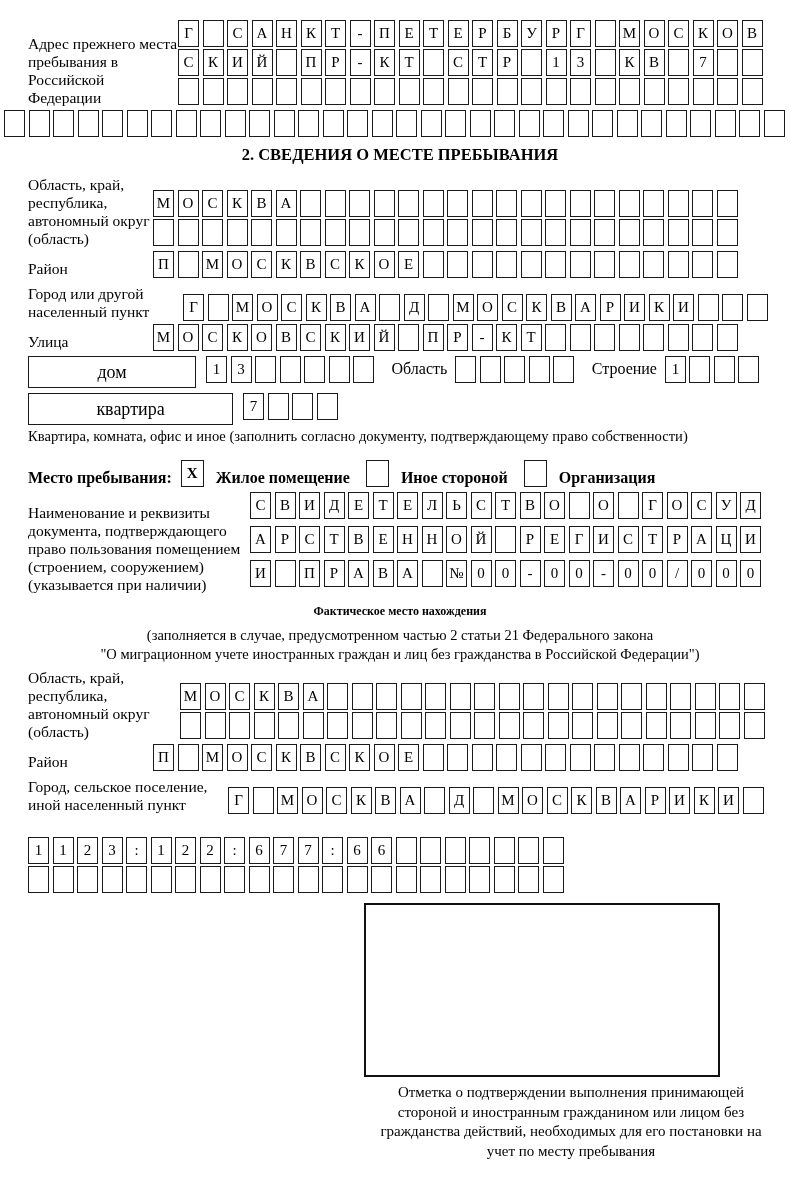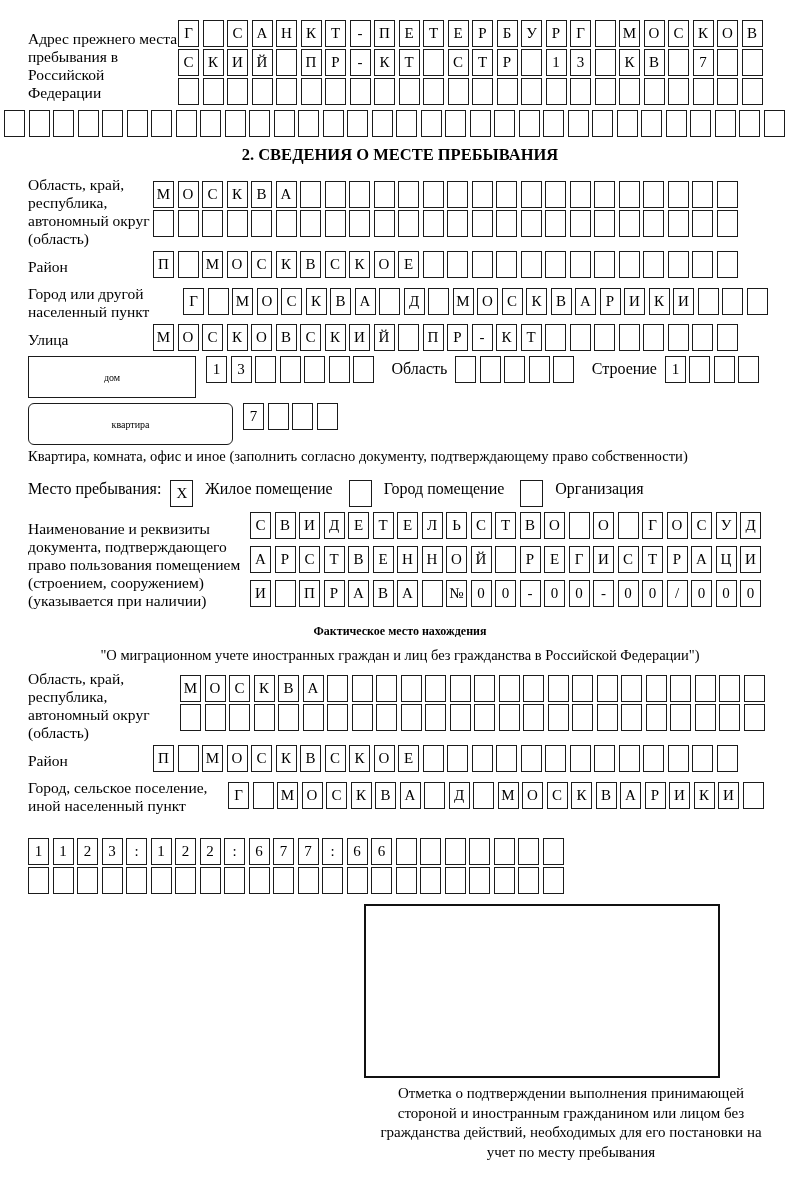--- a/index.html
+++ b/index.html
@@ -3,42 +3,42 @@
 <meta charset="utf-8">
 <style>
   html,body{margin:0;padding:0;background:#fff;}
   .page{
     width:800px;height:1180px;box-sizing:border-box;
     padding:20px 28px 0 28px;
     font-family:"Liberation Serif","DejaVu Serif",serif;
     color:#000;background:#fff;overflow:hidden;position:relative;
   }
   .corner{font-size:15px;text-align:right;padding-right:30px;margin-bottom:12px;}
-  .flexrow{display:flex;align-items:center;margin-bottom:3px;}
+  .flexrow{display:flex;align-items:flex-end;margin-bottom:3px;}
   .lbl{font-size:15.5px;line-height:18px;padding-top:4px;flex-shrink:0;}
   .w150{width:150px;} .w125{width:125px;} .w152{width:152px;} .w222{width:222px;} .w200{width:200px;}
   .rows{display:flex;flex-direction:column;}
   .rows .boxrow{margin-bottom:2px;}
   .rows.gap .boxrow{margin-bottom:7px;}
   .boxrow{display:flex;flex-wrap:nowrap;}
   .cbox{
     width:21px;height:27px;box-sizing:border-box;border:1.6px solid #1b1b1b;
     margin-right:3.5px;display:flex;align-items:center;justify-content:center;
     font-size:15px;background:#fff;flex-shrink:0;
   }
   .fullrow{margin-left:-24px;margin-top:1px;}
   .note{font-size:14.5px;text-align:center;line-height:17px;margin:2px 0 2px;}
   .sec-title{font-weight:bold;font-size:16.5px;text-align:center;margin:8px 0 7px;}
   .indent30{margin-left:30px;}
   .houserow{display:flex;align-items:flex-start;margin:5px 0 3px;}
-  .widebox{border:1.6px solid #1b1b1b;height:42px;box-sizing:border-box;display:flex;align-items:center;justify-content:center;font-size:10px;margin-right:10px;flex-shrink:0;}
-  .wb168{width:168px;} .wb205{width:205px;border-radius:6px;}
+  .widebox{border:1.6px solid #1b1b1b;height:32px;box-sizing:border-box;display:flex;align-items:center;justify-content:center;font-size:18px;margin-right:10px;flex-shrink:0;}
+  .wb168{width:168px;} .wb205{width:205px;}
   .inline-lbl{font-size:16px;padding:4px 8px 0 14px;white-space:nowrap;}
   .caption{font-size:14.6px;margin:1px 0 7px;line-height:17px;}
-  .stayrow{display:flex;align-items:flex-start;font-size:16px;margin:15px 0 2px;}
+  .stayrow{display:flex;align-items:flex-end;font-size:16px;margin:15px 0 2px;font-weight:bold;}
   .checkbox{width:23px;height:27px;box-sizing:border-box;border:1.6px solid #1b1b1b;display:flex;align-items:center;justify-content:center;font-size:15px;margin:0 12px 0 16px;flex-shrink:0;}
   .checkbox.first{margin-left:9px;}
   .stay-note{font-size:14.5px;text-align:center;width:590px;margin:1px 0 4px;}
   .doc-block{margin-top:5px;}
   .actual-title{font-weight:bold;font-size:12px;text-align:center;margin:10px 0 8px;}
   .cad-rows{margin-top:20px;}
   .stamp{width:356px;height:174px;box-sizing:border-box;border:2px solid #111;margin:8px 0 6px 336px;}
   .stamp-caption{width:402px;margin-left:342px;text-align:center;font-size:15px;line-height:19.5px;}
 </style>
 </head>
@@ -352,21 +352,21 @@
         <span class="cbox"></span>
       </div>
   </div>
   <div class="caption">Квартира, комната, офис и иное (заполнить согласно документу, подтверждающему право собственности)</div>
 
   <div class="stayrow">
     <span>Место пребывания:</span>
     <span class="checkbox first">X</span>
     <span>Жилое помещение</span>
     <span class="checkbox"></span>
-    <span>Город помещение</span>
+    <span>Иное стороной</span>
     <span class="checkbox"></span>
     <span>Организация</span>
   </div>
 
   <div class="flexrow doc-block">
     <div class="lbl w222">Наименование и реквизиты документа, подтверждающего право пользования помещением (строением, сооружением) (указывается при наличии)</div>
     <div class="rows gap">
       <div class="boxrow">
           <span class="cbox">С</span>
           <span class="cbox">В</span>
@@ -433,20 +433,21 @@
           <span class="cbox">0</span>
           <span class="cbox">/</span>
           <span class="cbox">0</span>
           <span class="cbox">0</span>
           <span class="cbox">0</span>
         </div>
     </div>
   </div>
 
   <div class="actual-title">Фактическое место нахождения</div>
+  <div class="note">(заполняется в случае, предусмотренном частью 2 статьи 21 Федерального закона</div>
   <div class="note">"О миграционном учете иностранных граждан и лиц без гражданства в Российской Федерации")</div>
 
   <div class="flexrow">
     <div class="lbl w152">Область, край, республика, автономный округ (область)</div>
     <div class="rows">
       <div class="boxrow">
           <span class="cbox">М</span>
           <span class="cbox">О</span>
           <span class="cbox">С</span>
           <span class="cbox">К</span>

